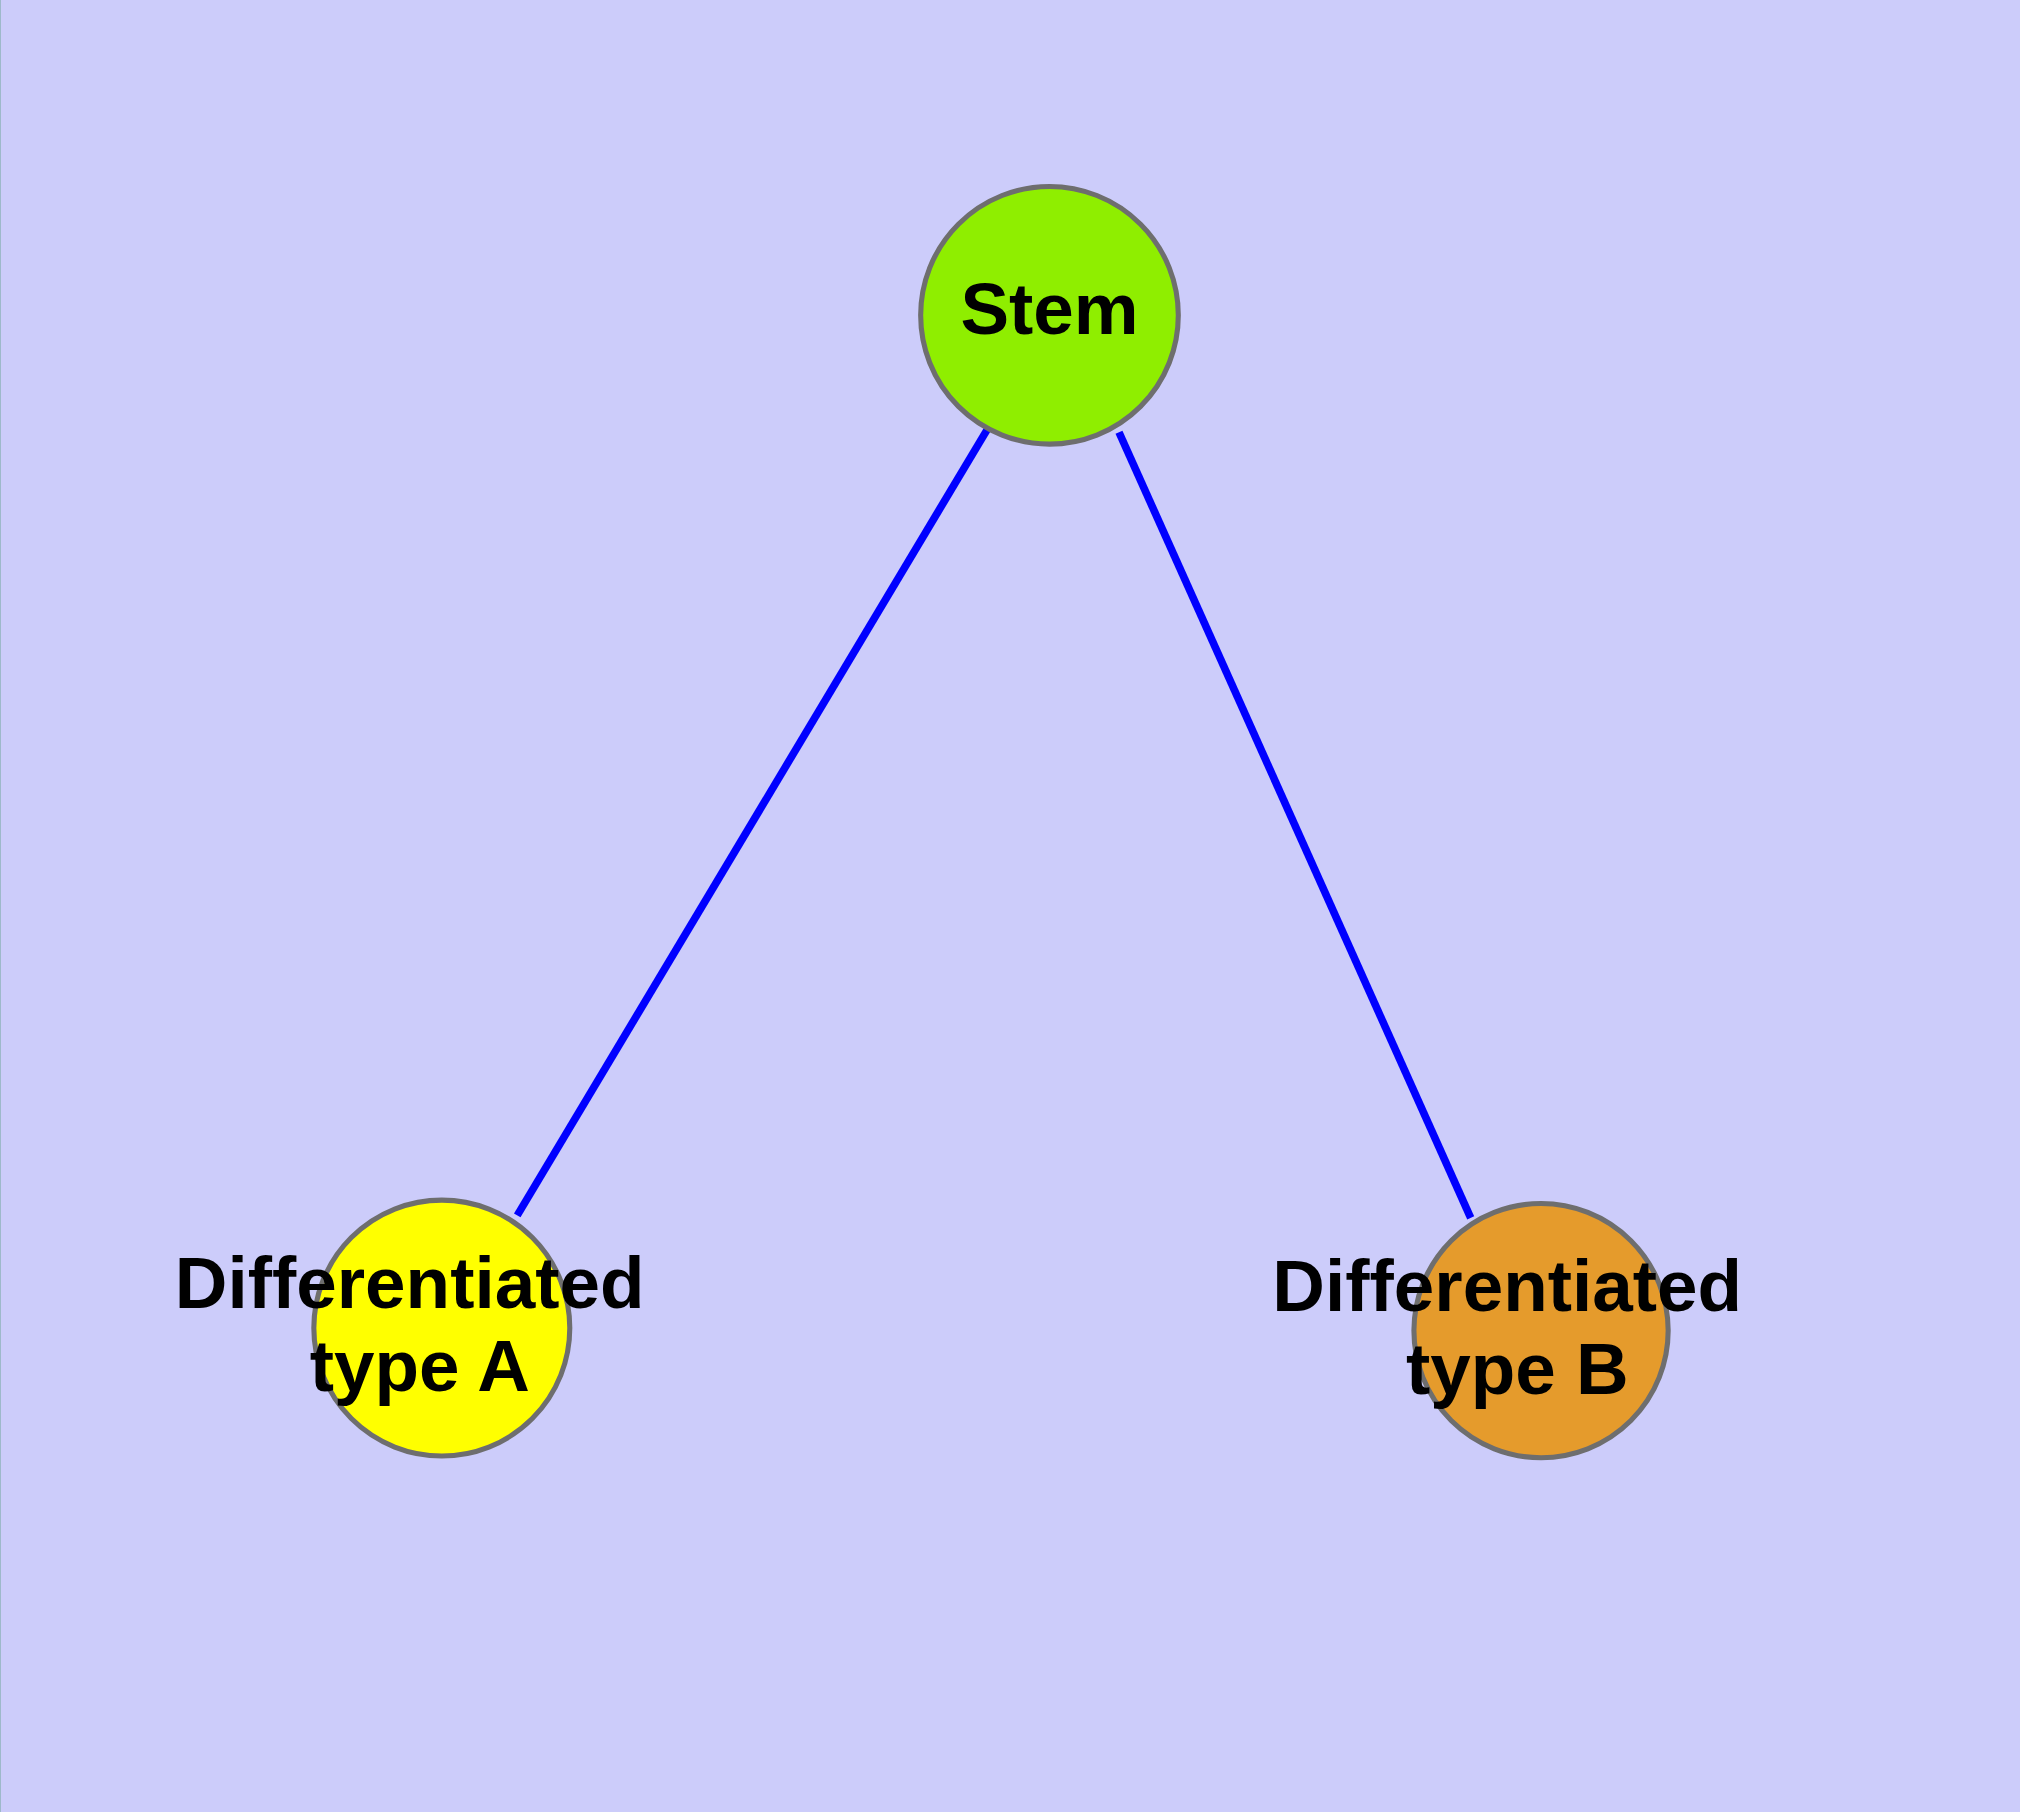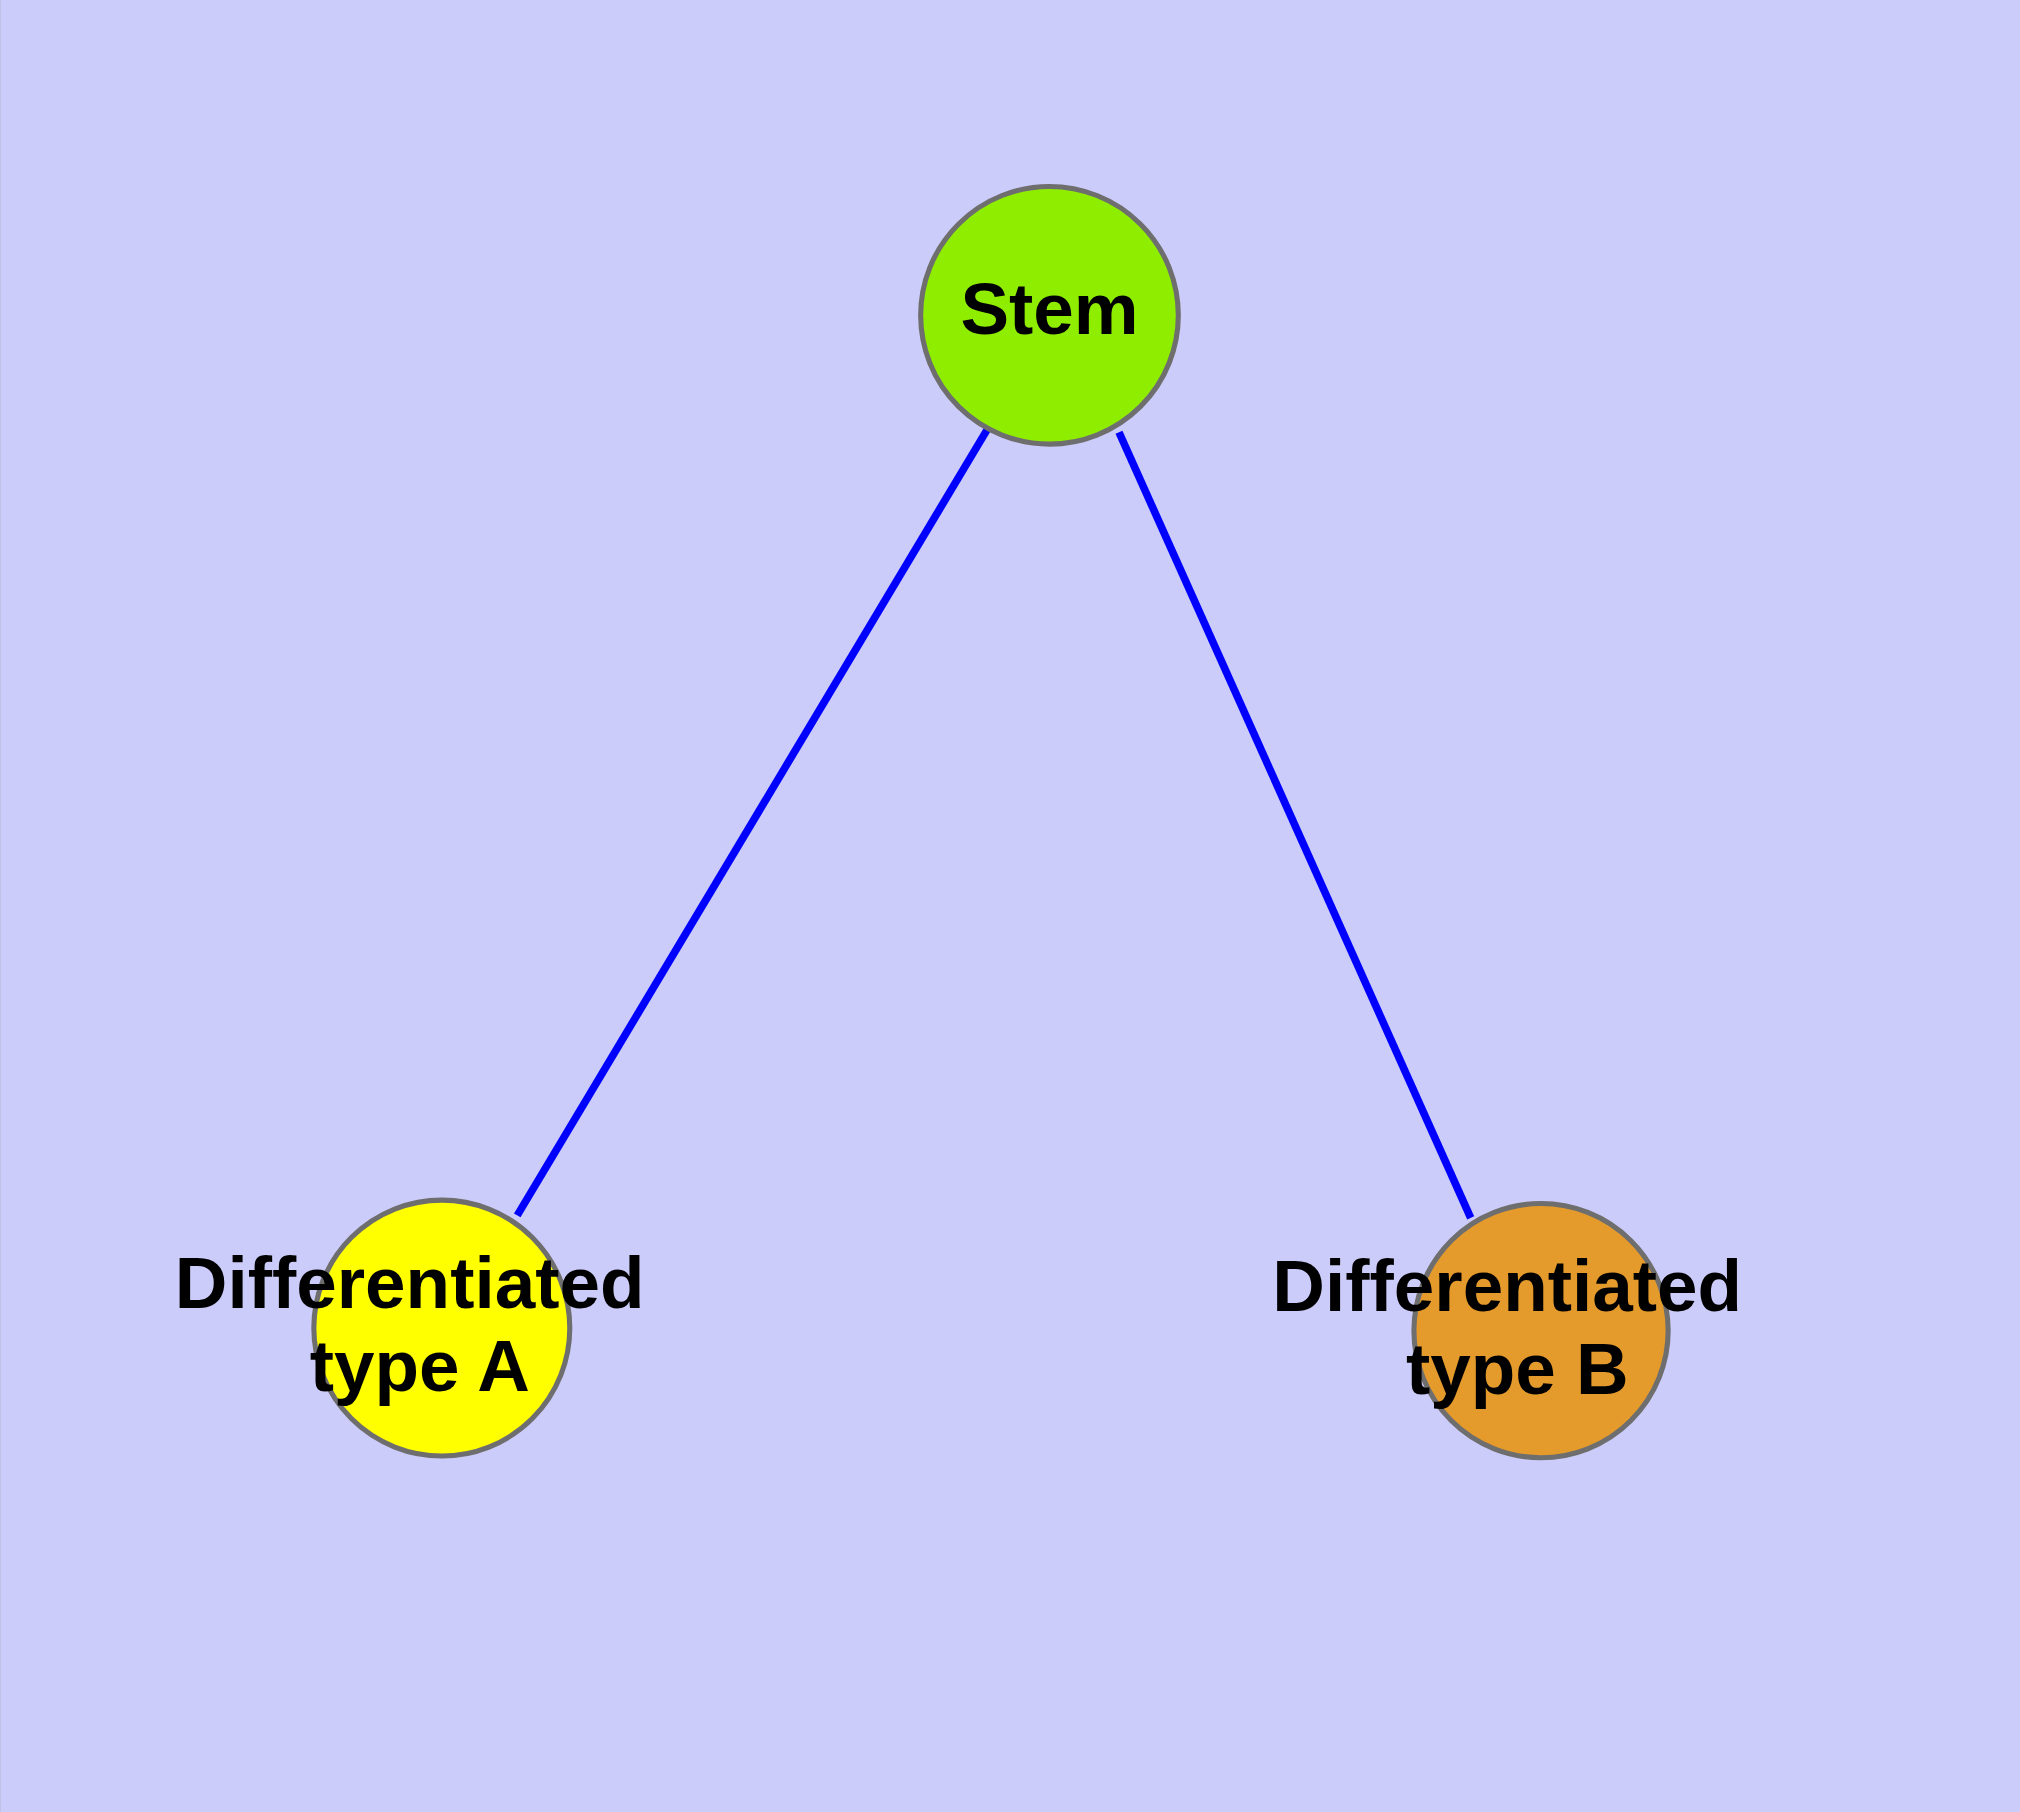--- a/index.html
+++ b/index.html
@@ -5,21 +5,21 @@
 <style>
   html, body {
     margin: 0;
     padding: 0;
     background: #ccccfa;
   }
   #stage {
     position: relative;
     width: 1857px;
     height: 1812px;
-    background: #a3a3a3;
+    background: #15803d;
     overflow: hidden;
     font-family: "Liberation Sans", "DejaVu Sans", sans-serif;
     text-decoration: underline;
   }
   #graph-svg {
     position: absolute;
     left: 0;
     top: 0;
     width: 2021px;
     height: 1812px;

